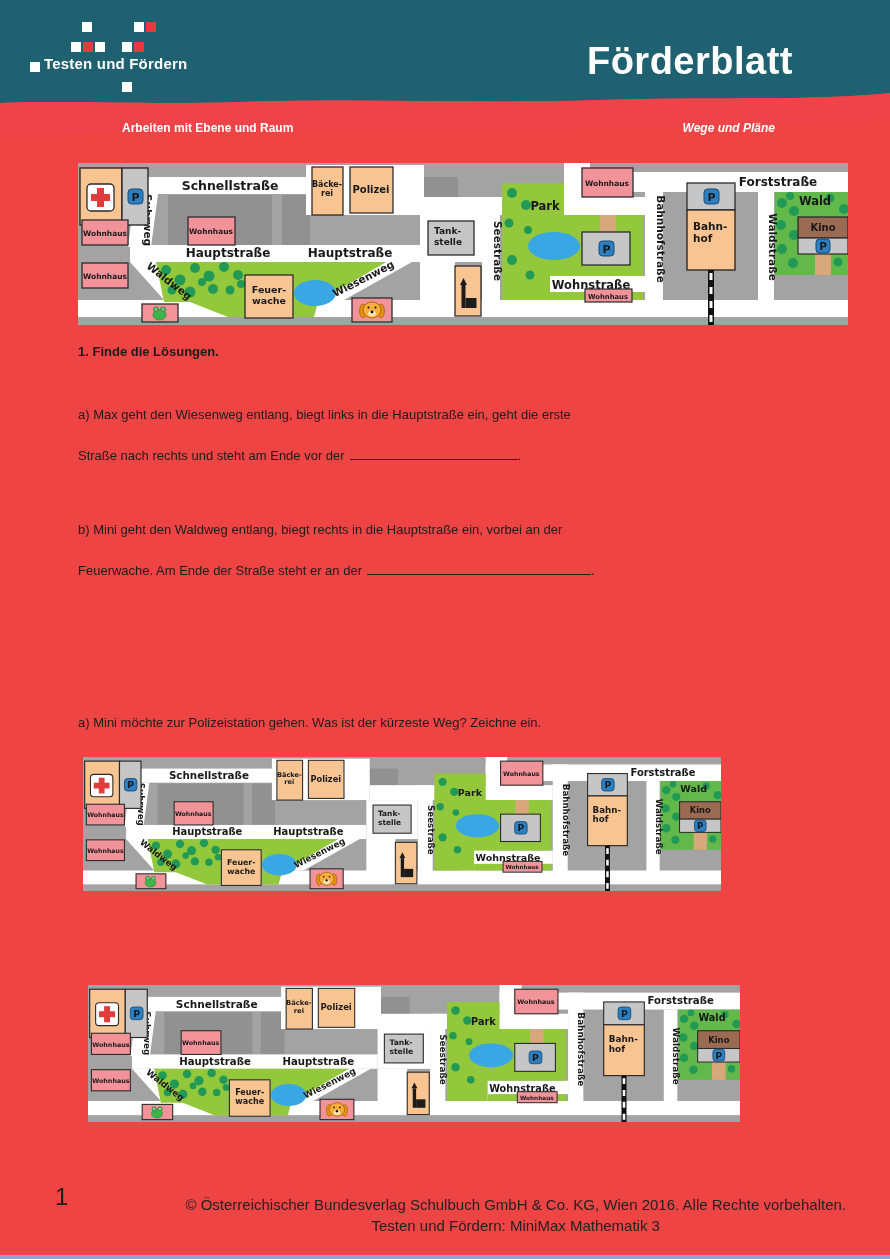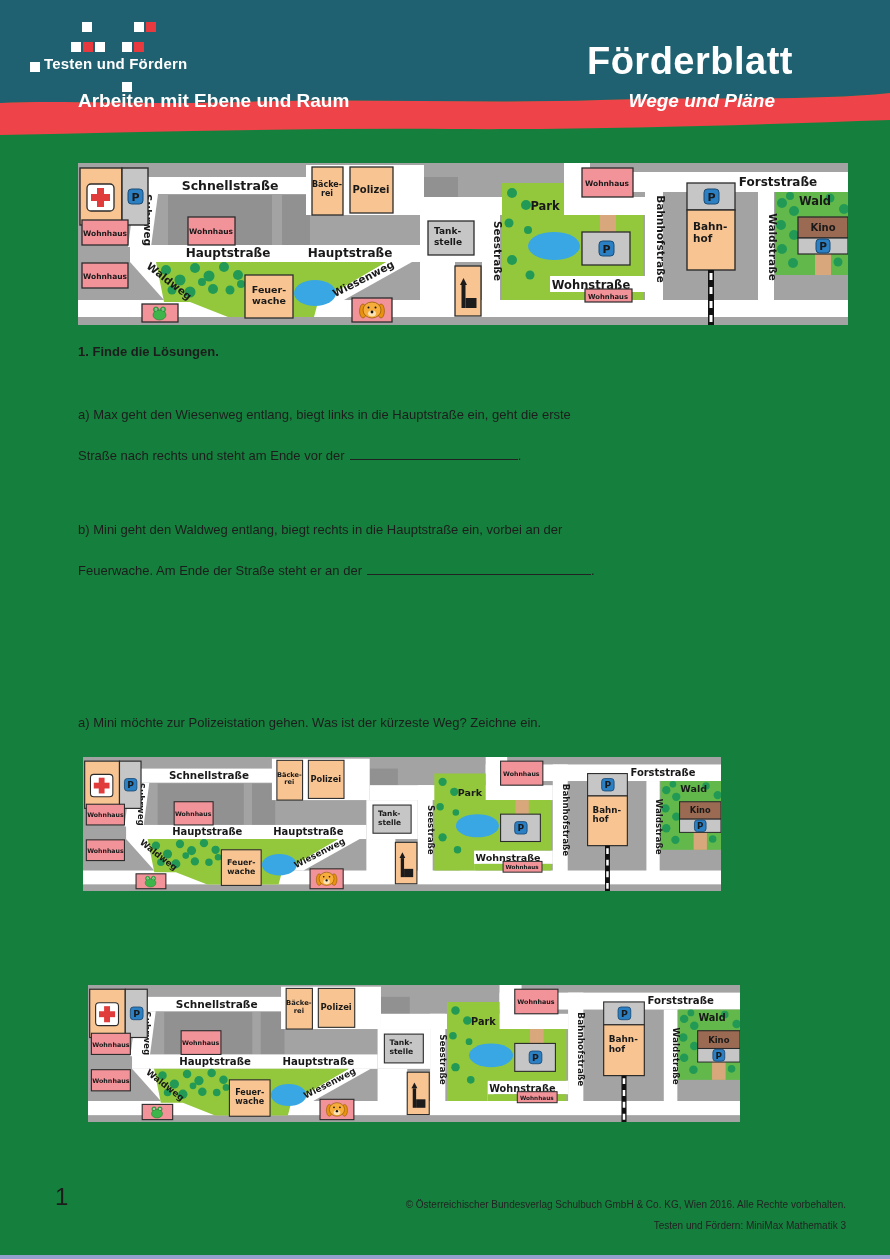--- a/index.html
+++ b/index.html
@@ -1,40 +1,40 @@
 <!DOCTYPE html>
 <html><head>
 <meta charset="utf-8">
 <style>
   html,body{margin:0;padding:0;background:#e8e8e8;}
-  #page{position:relative;width:890px;height:1259px;background:#15803d;overflow:hidden;
+  #page{position:relative;width:890px;height:1259px;background:#ef4444;overflow:hidden;
         font-family:"Liberation Sans",sans-serif;color:#1c1c1c;margin:0 auto;}
   .abs{position:absolute;}
   
   #header-svg{position:absolute;left:0;top:0;}
   .logo-sq{position:absolute;width:10px;height:10px;}
   .sq-w{background:#ffffff;} .sq-r{background:#e8393f;}
   #logo-text{position:absolute;left:44px;top:55px;color:#fff;font-size:15px;font-weight:bold;letter-spacing:.2px;}
   #page-title{position:absolute;right:97px;top:40px;color:#fff;font-size:38px;font-weight:bold;letter-spacing:.5px;}
-  .banner-text{position:absolute;top:90px;color:#fff;font-size:19px;font-weight:bold;}
+  .banner-text{position:absolute;top:121px;color:#fff;font-size:12px;font-weight:bold;margin-left:44px;}
   #banner-left{left:78px;} #banner-right{right:115px;font-style:italic;}
   
   .bodytext{font-size:13px;line-height:1.25;white-space:nowrap;}
   .heading{font-weight:bold;}
   .blank{display:inline-block;border-bottom:1.6px solid #222;height:14px;vertical-align:baseline;margin-left:5px;}
   .blank-a{width:168px;} .blank-b{width:224px;}
   
   .map-slot svg{display:block;width:100%;height:auto;}
   .map-slot{position:absolute;}
   #map-1{left:78px;top:163px;width:770px;}
   #map-2{left:83px;top:757px;width:638px;}
   #map-3{left:88px;top:985px;width:652px;}
   
   #page-number{position:absolute;left:55px;top:1183px;font-size:24px;}
-  #footer-lines{position:absolute;right:44px;top:1194px;text-align:right;font-size:10px;line-height:21px;color:#222;}
+  #footer-lines{position:absolute;right:44px;top:1194px;text-align:center;font-size:15px;line-height:21px;color:#222;}
   #bottom-strip{position:absolute;left:0;bottom:0;width:890px;height:4px;background:#93a0cd;}
   
   text{font-family:"DejaVu Sans",sans-serif;fill:#191919;}
   .street-lbl{font-weight:bold;}
   .bldg-lbl{font-weight:bold;}
 </style>
 </head>
 <body>
 
 <div id="page">

